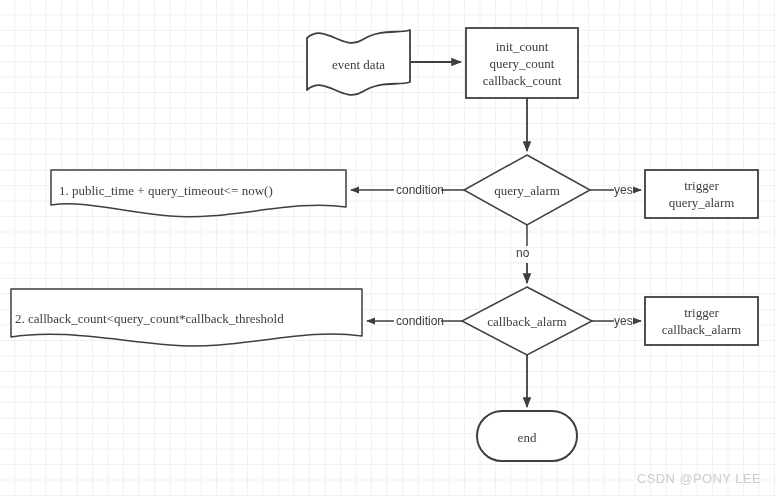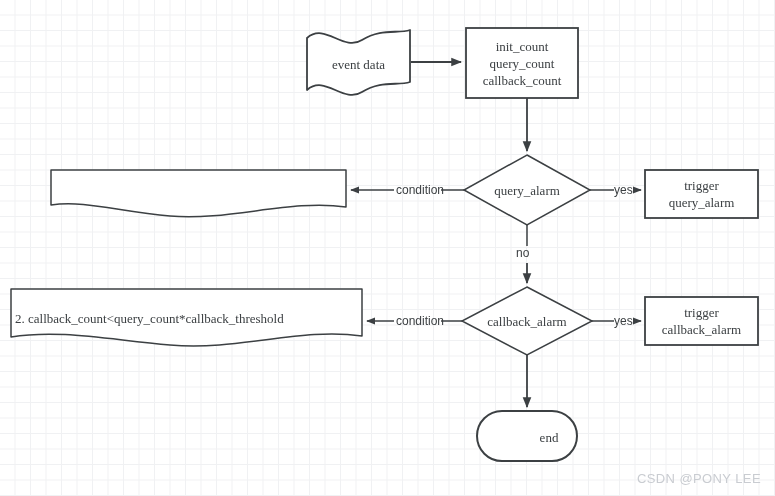--- a/index.html
+++ b/index.html
@@ -160,27 +160,28 @@
     <span>trigger</span>
     <span>query_alarm</span>
   </div>
 
   <div class="node-text" style="left:645px; top:297px; width:113px; height:48px;">
     <span>trigger</span>
     <span>callback_alarm</span>
   </div>
 
   <div class="node-text left-align" style="left:59px; top:172px; width:290px; height:36px;">
+    <span>1. public_time + query_timeout&lt;= now()</span>
   </div>
 
   <div class="node-text left-align" style="left:15px; top:300px; width:348px; height:36px;">
     <span>2. callback_count&lt;query_count*callback_threshold</span>
   </div>
 
-  <div class="node-text" style="left:499px; top:411px; width:100px; height:52px;">
+  <div class="node-text" style="left:477px; top:411px; width:100px; height:52px;">
     <span>end</span>
   </div>
 
   <div class="edge-label" style="left:396px; top:183px;">
     <span>condition</span>
   </div>
 
   <div class="edge-label" style="left:614px; top:183px;">
     <span>yes</span>
   </div>

